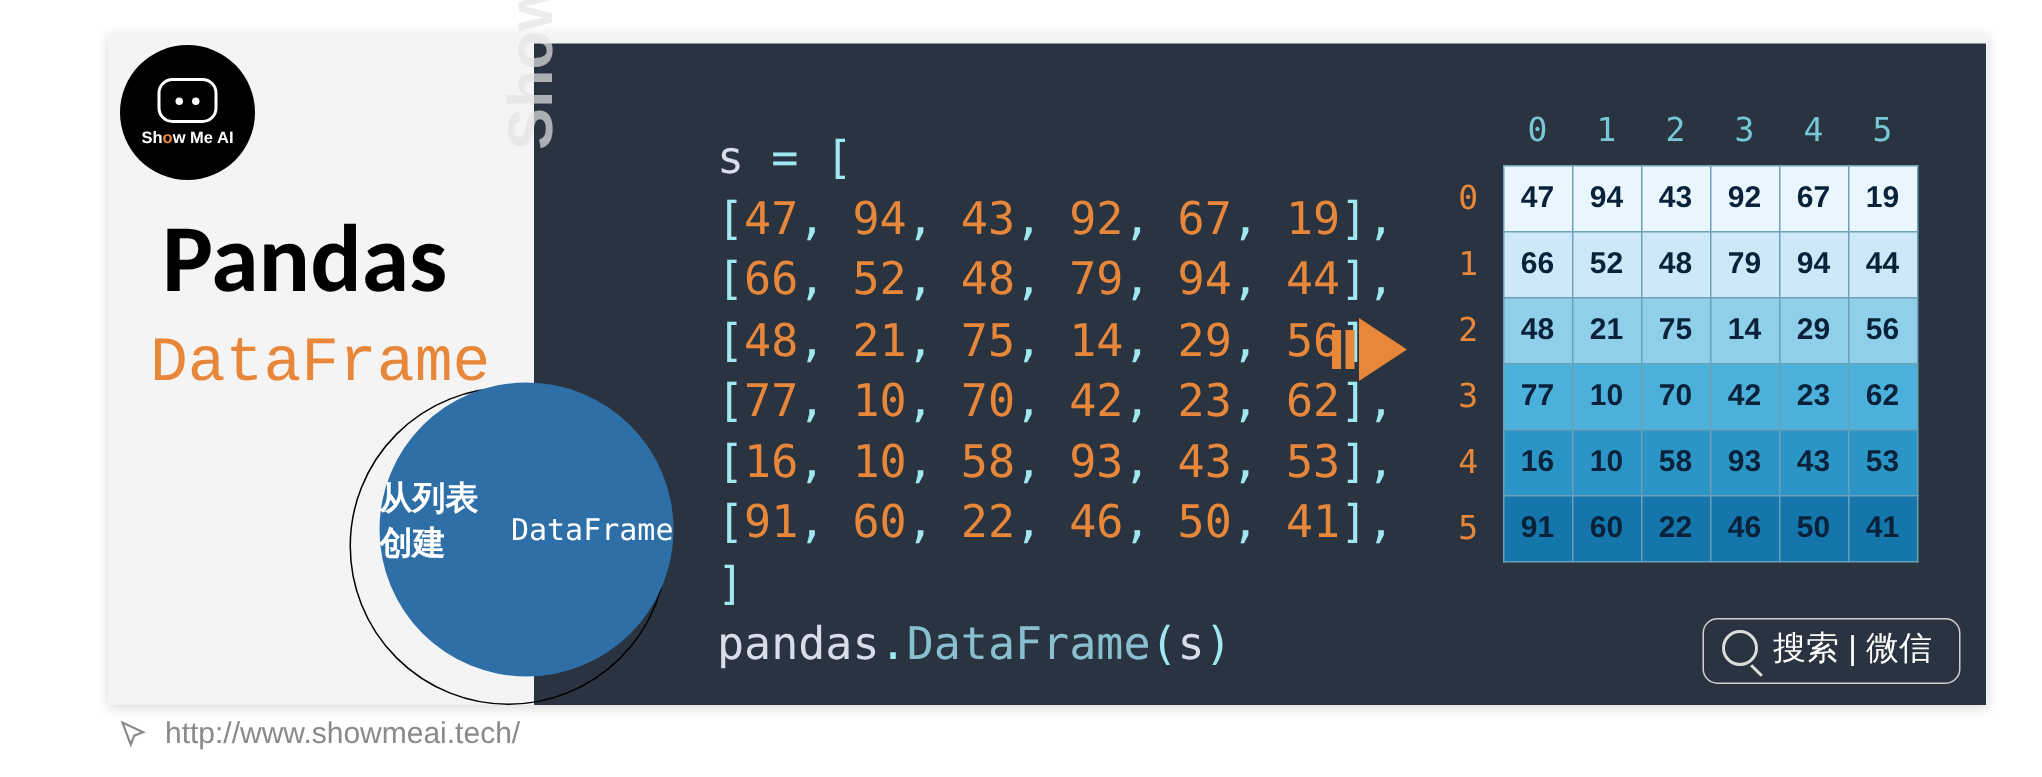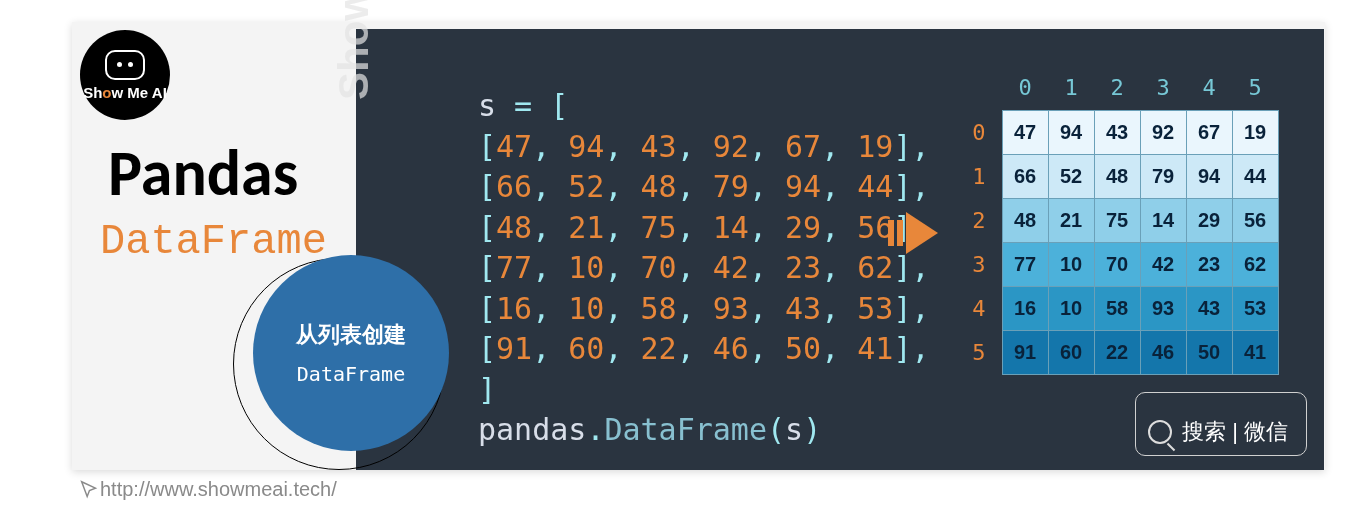--- a/index.html
+++ b/index.html
@@ -37,21 +37,21 @@
   }
   .logo .face {
     width: 40px; height: 30px;
     border: 2.5px solid #fff; border-radius: 10px;
     margin-bottom: 4px;
     display:flex; align-items:center; justify-content:center; gap:6px;
   }
   .logo .face::before, .logo .face::after {
     content:""; width:5px; height:5px; background:#fff; border-radius:50%;
   }
-  .logo .logo-text { font-size: 15px; font-weight: bold; }
+  .logo .logo-text { font-size: 11px; font-weight: bold; }
   .logo .logo-text .o { color:#e8873a; }
 
   
   .pandas-title {
     position: absolute; left: 108px; top: 134px;
     font-size: 64px; font-weight: 600; color:#000;
     font-family: "Calibri", Arial, sans-serif;
   }
   .dataframe-title {
     position: absolute; left: 100px; top: 218px;
@@ -61,21 +61,21 @@
 
   
   .badge-shadow {
     position:absolute; left:233px; top:258px; width:212px; height:212px;
     border:1px solid #000; border-radius:50%;
   }
   .badge {
     position: absolute; left: 253px; top: 255px;
     width: 196px; height: 196px;
     background:#2e6fa8; border-radius:50%;
-    display:flex; flex-direction:column; align-items:center; justify-content:center;
+    display:flex; flex-direction:row; align-items:center; justify-content:center;
     color:#fff;
   }
   .badge .l1 { font-size: 22px; font-weight: bold; margin-bottom:12px; }
   .badge .l2 { font-size: 20px; font-family:"Consolas",monospace; }
 
   
   .code {
     position:absolute; left:478px; top:86px;
     font-family: "Consolas","Menlo",monospace;
     font-size: 30px; line-height: 1.35;
@@ -122,39 +122,39 @@
     transform-origin: left top;
     opacity:.7;
     font-family: Arial, sans-serif;
     white-space:nowrap;
   }
 
   
   .search-pill {
     position:absolute; right:54px; bottom:62px;
     border:1px solid #d0d0d0; border-radius:10px;
-    padding:24px 18px 8px 12px;
+    padding:4px 18px 8px 12px;
     display:flex; align-items:center; gap:10px;
     color:#fff; font-size:22px;
   }
   .search-pill .mag {
     width:24px; height:24px; border:2px solid #ddd; border-radius:50%;
     position:relative;
   }
   .search-pill .mag::after{
     content:""; position:absolute; right:-6px; bottom:-6px;
     width:10px; height:2px; background:#ddd; transform:rotate(45deg);
   }
   .search-pill .thin{ font-weight:300; }
   .search-pill .bold{ font-weight:800; }
 
   
   .footer {
     position:absolute; left:78px; top:478px;
-    display:flex; align-items:center; 
+    display:flex; align-items:center; gap:10px;
     color:#8a8a8a; font-size:20px;
   }
   .footer .cursor{
     width:22px; height:22px; position:relative;
   }
   .footer .cursor svg{ width:22px; height:22px; }
 </style>
 </head>
 <body>
 

